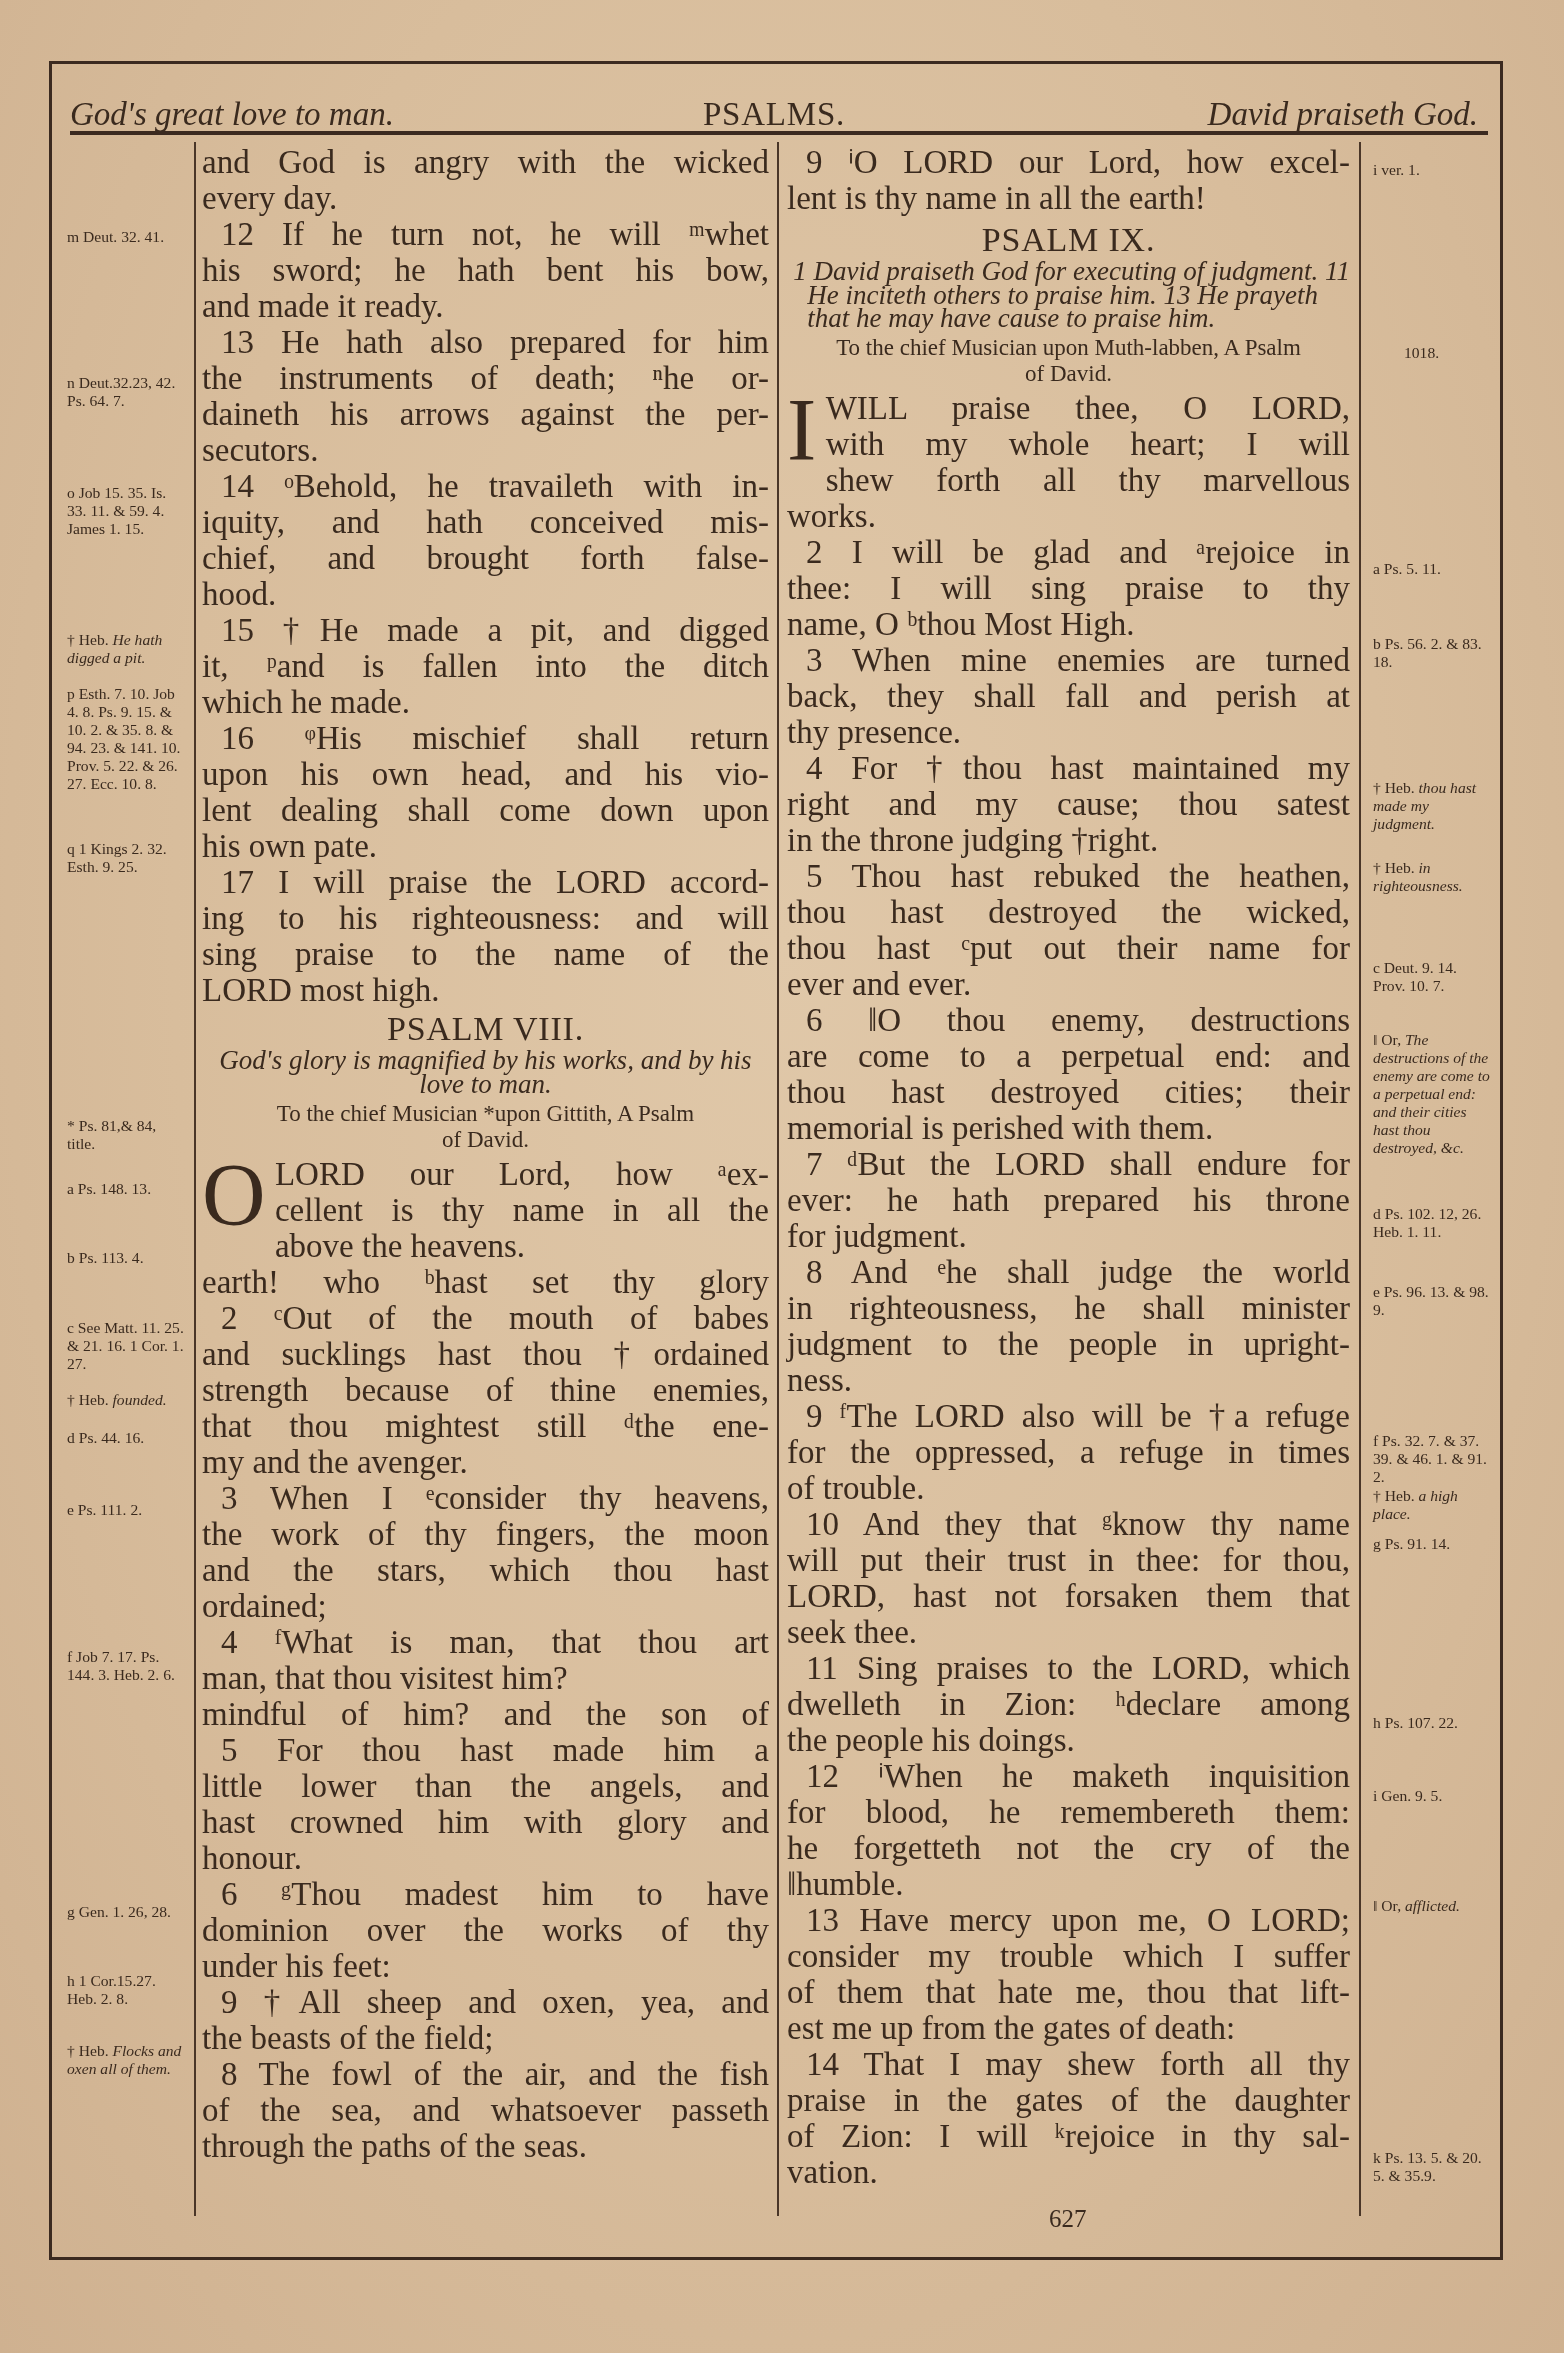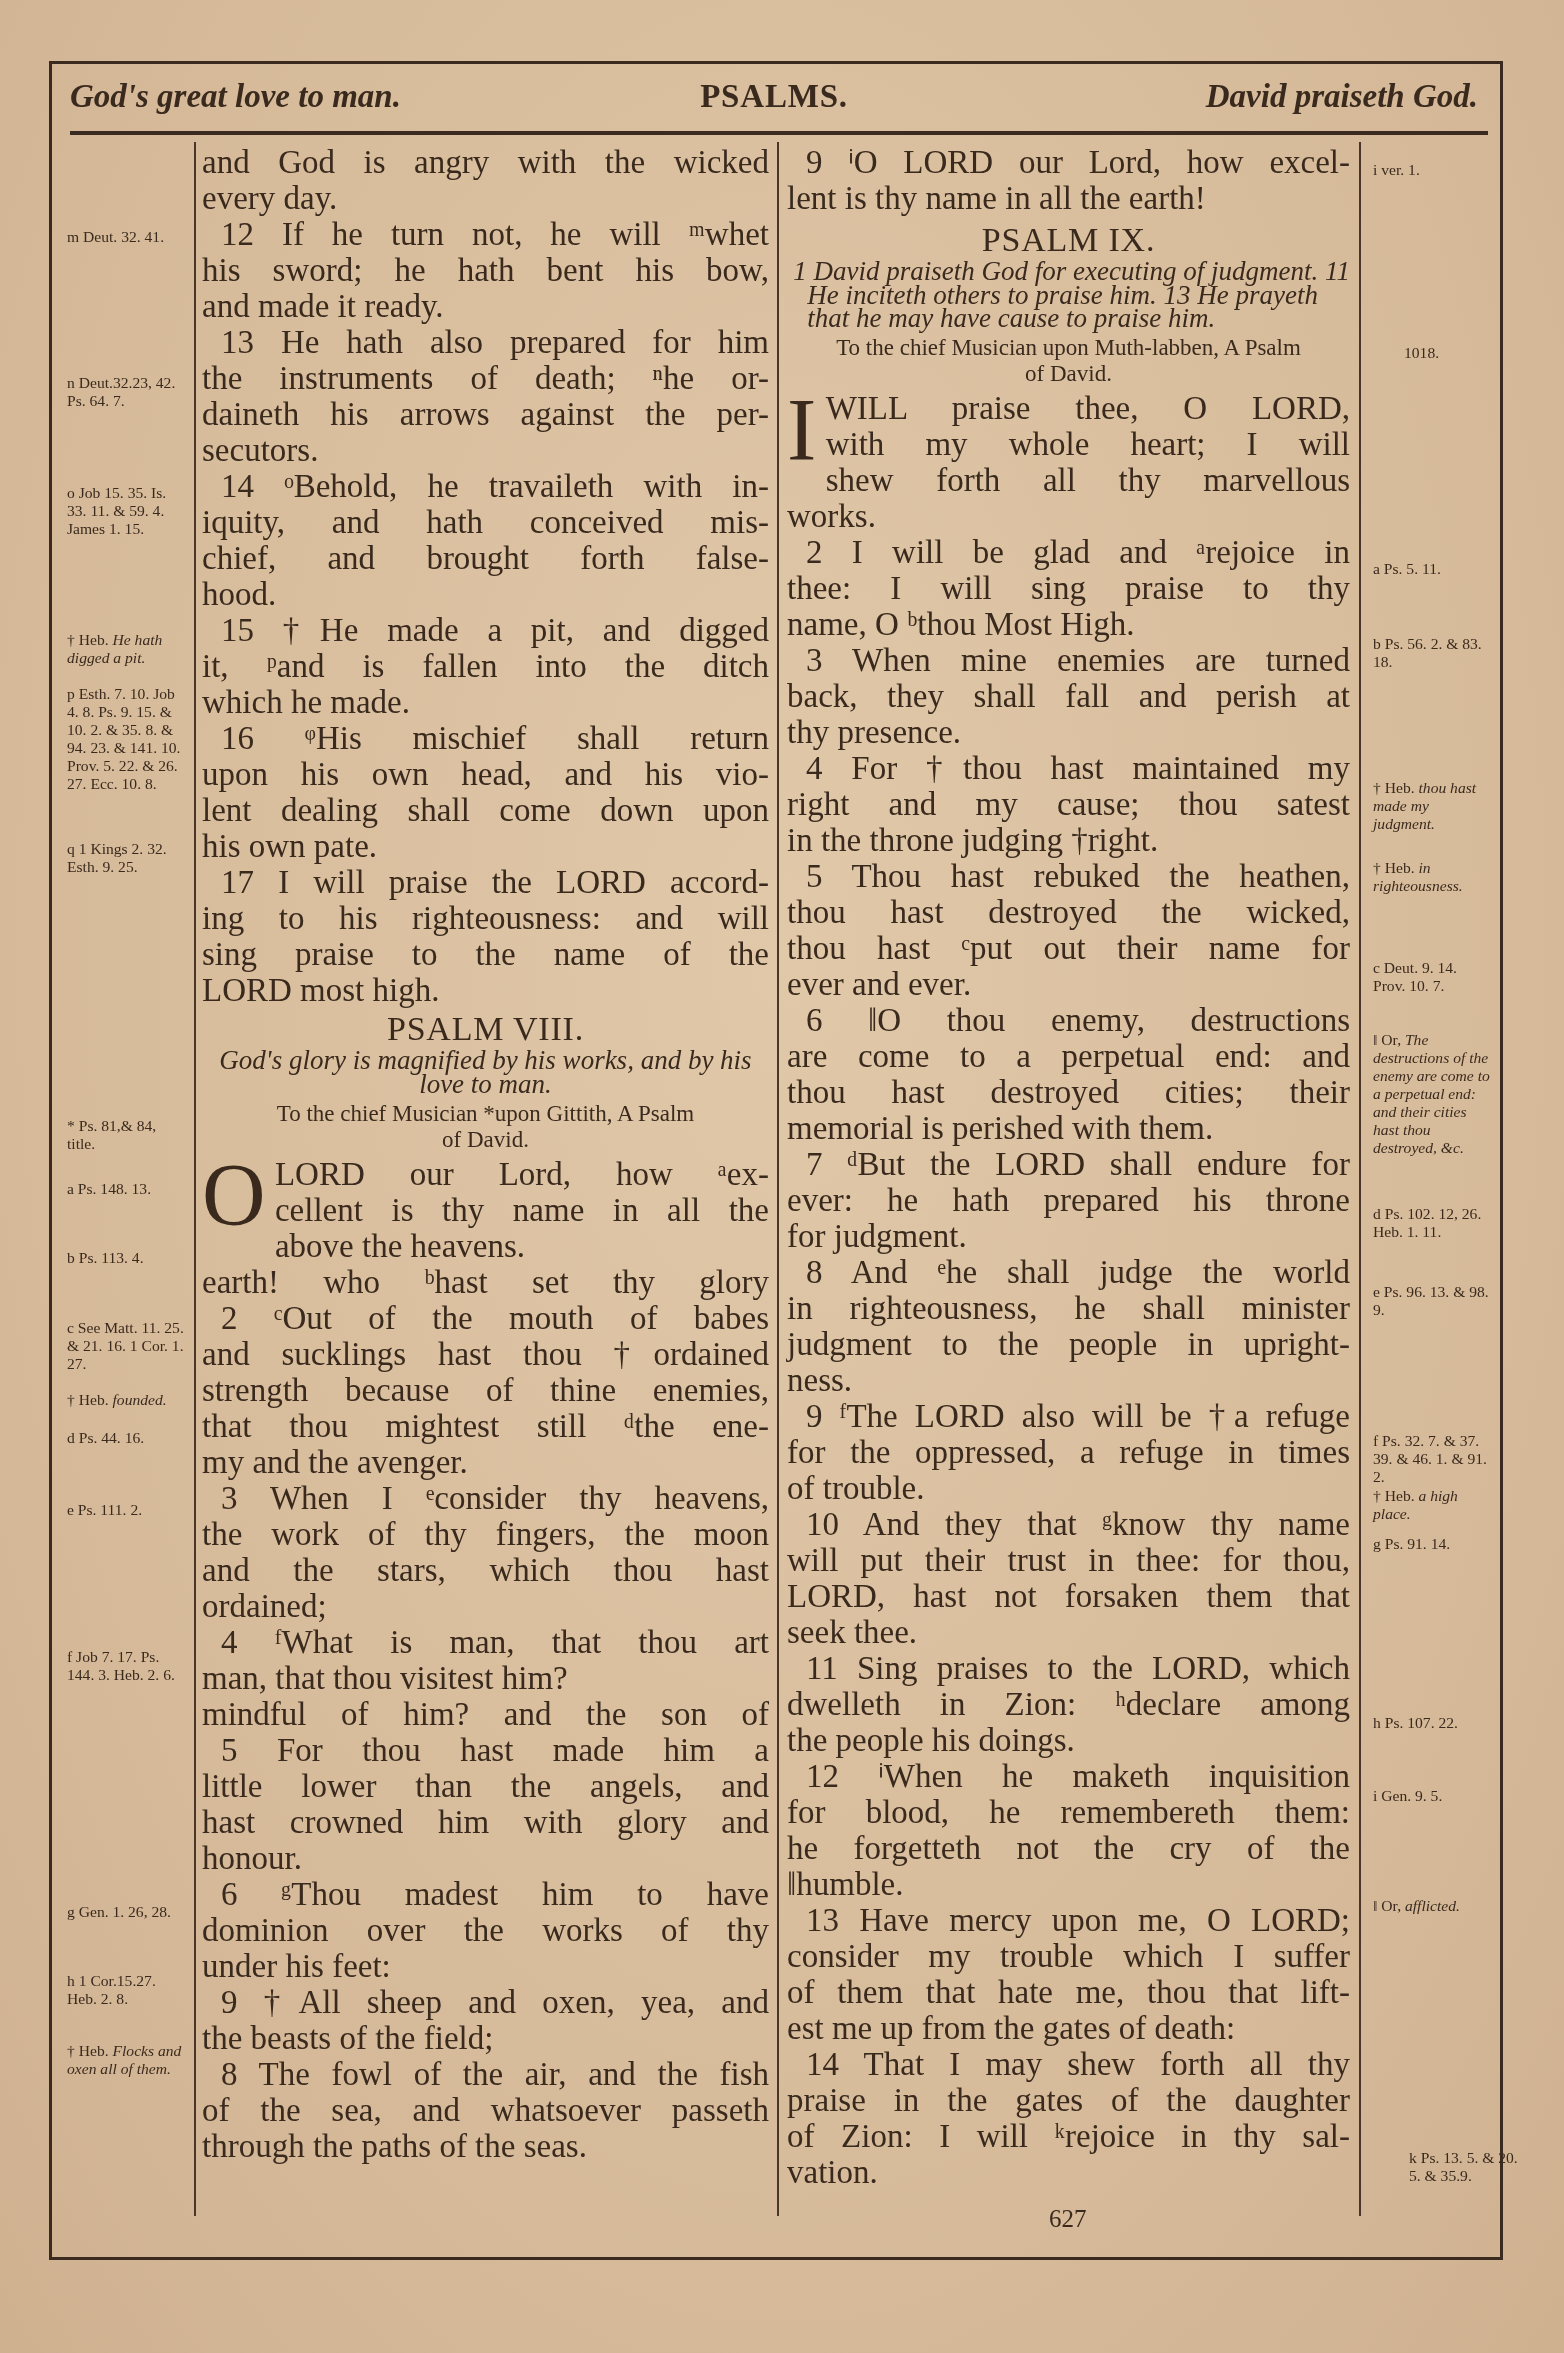--- a/index.html
+++ b/index.html
@@ -10,23 +10,22 @@
     font-family: "DejaVu Serif", "Liberation Serif", serif;
     color: #3a2a1e;
     position: relative;
     overflow: hidden;
   }
   .frame {
     position: absolute; left: 49px; top: 61px; width: 1454px; height: 2199px;
     border: 3.1px solid #3b2a20; box-sizing: border-box;
   }
   .header {
-    position: absolute; left: 70px; top: 75px; width: 1408px; height: 47px;
+    position: absolute; left: 70px; top: 93px; width: 1408px; height: 47px;
     font-size: 31px;
-    font-weight: bold;
   }
   .header .left { position: absolute; left: 0; top: 3.1px; font-style: italic; font-family: "Liberation Serif", serif; font-size: 33px; }
   .header .center { position: absolute; left: 0; width: 100%; top: 3.1px; text-align: center; font-size: 33px; letter-spacing: 0.8px; font-family: "Liberation Serif", serif; }
   .header .right { position: absolute; right: 0; top: 3.1px; font-style: italic; font-family: "Liberation Serif", serif; font-size: 33px; }
   .header-rule {
     position: absolute; left: 70px; top: 131px; width: 1418px; height: 3.9px; background: #3b2a20;
   }
   .vrule { position: absolute; width: 1.6px; background: #4a3628; }
   .margin-col { position: absolute; font-family: "Liberation Serif", serif; font-size: 15.6px; line-height: 18px; color: #3a2a1e; }
   .note { position: absolute; width: 117px; }
@@ -90,21 +89,21 @@
   <div class="note" style="top:959px;"><span>c</span> <span>Deut. 9. 14. Prov. 10. 7.</span></div>
   <div class="note" style="top:1031px;"><span>‖</span> <span>Or,</span> <span class="i">The destructions of the enemy are come to a perpetual end: and their cities hast thou destroyed, &amp;c.</span></div>
   <div class="note" style="top:1205px;"><span>d</span> <span>Ps. 102. 12, 26. Heb. 1. 11.</span></div>
   <div class="note" style="top:1283px;"><span>e</span> <span>Ps. 96. 13. &amp; 98. 9.</span></div>
   <div class="note" style="top:1432px;"><span>f</span> <span>Ps. 32. 7. &amp; 37. 39. &amp; 46. 1. &amp; 91. 2.</span></div>
   <div class="note" style="top:1487px;"><span>†</span> <span>Heb.</span> <span class="i">a high place.</span></div>
   <div class="note" style="top:1535px;"><span>g</span> <span>Ps. 91. 14.</span></div>
   <div class="note" style="top:1714px;"><span>h</span> <span>Ps. 107. 22.</span></div>
   <div class="note" style="top:1787px;"><span>i</span> <span>Gen. 9. 5.</span></div>
   <div class="note" style="top:1897px;"><span>‖</span> <span>Or,</span> <span class="i">afflicted.</span></div>
-  <div class="note" style="top:2149px;margin-left:36px;"><span>k</span> <span>Ps. 13. 5. &amp; 20. 5. &amp; 35.9.</span></div>
+  <div class="note" style="top:2149px;"><span>k</span> <span>Ps. 13. 5. &amp; 20. 5. &amp; 35.9.</span></div>
 </div>
 
 <div class="col" id="left-col" style="left:202px; top:144px; width:567px;">
   <div id="l-p7">
       <span class="line">and God is angry with the wicked</span>
       <span class="line last">every day.</span>
       <span class="line indent">12 If he turn not, he will ᵐwhet</span>
       <span class="line">his sword; he hath bent his bow,</span>
       <span class="line last">and made it ready.</span>
       <span class="line indent">13 He hath also prepared for him</span>

